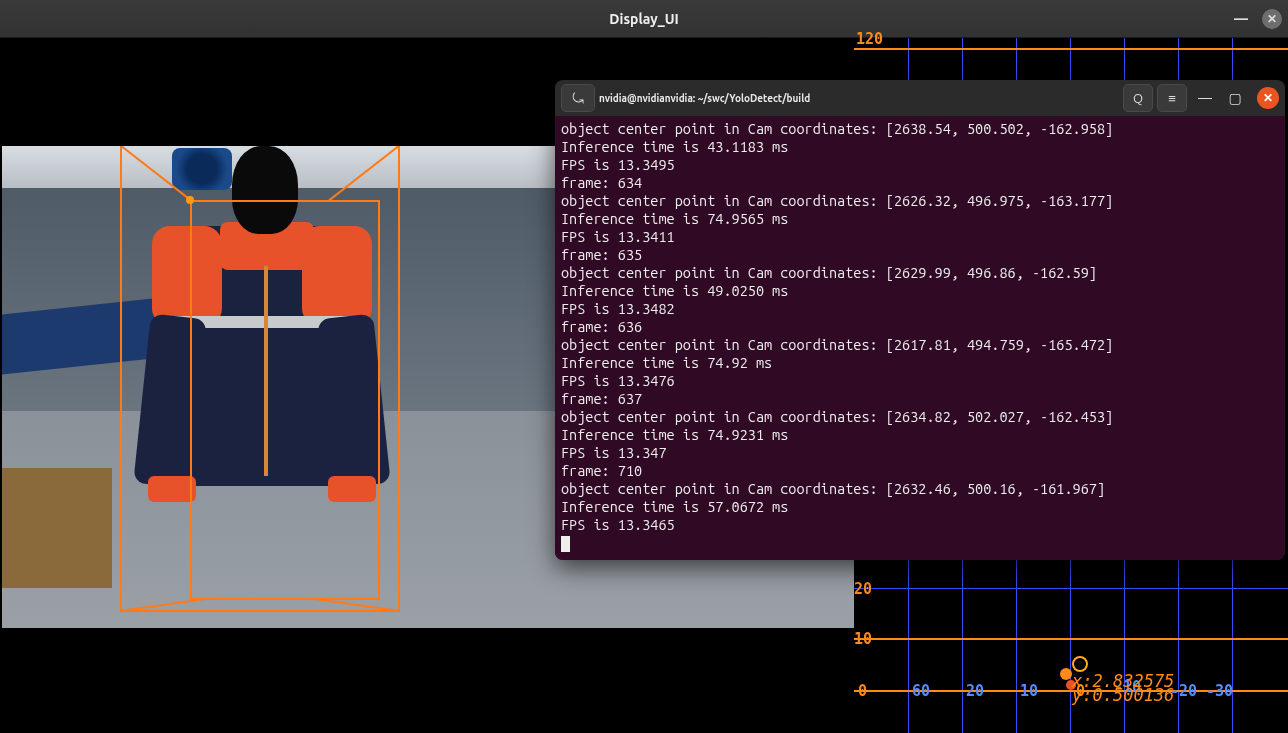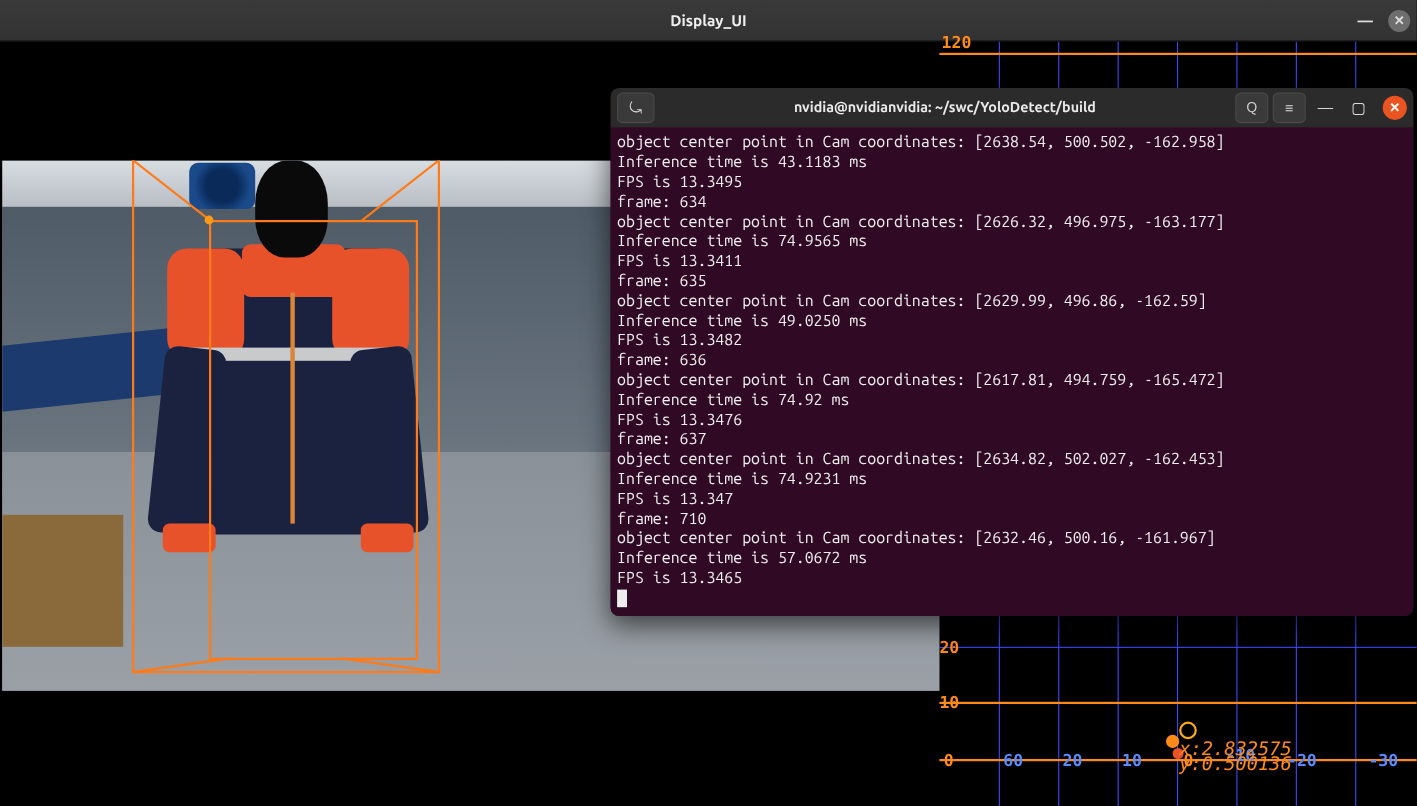--- a/index.html
+++ b/index.html
@@ -135,21 +135,21 @@
     gap: 4px;
   }
   .term-tab-btn {
     width: 34px; height: 28px;
     background: #3a3a3a;
     border: 1px solid #4a4a4a;
     border-radius: 5px;
     display:flex;align-items:center;justify-content:center;
     color:#ddd;font-size:14px;cursor:pointer;
   }
-  .term-title { flex:1; text-align:center; color:#eaeaea; font-weight:600; font-size:13px; }
+  .term-title { flex:1; color:#eaeaea; font-weight:600; font-size:10px; }
   .term-controls{display:flex;align-items:center;gap:14px;margin-left:6px;}
   .term-icon-btn{width:30px;height:28px;background:#3a3a3a;border:1px solid #4a4a4a;border-radius:5px;display:flex;align-items:center;justify-content:center;color:#ddd;cursor:pointer;font-size:13px;}
   .term-min,.term-max{color:#ddd;font-size:14px;cursor:pointer;width:16px;text-align:center;}
   .term-close{width:22px;height:22px;background:#e95420;border-radius:50%;display:flex;align-items:center;justify-content:center;color:#fff;font-size:12px;cursor:pointer;font-weight:bold;}
   .terminal-body {
     position:absolute;left:0;top:36px;right:0;bottom:0;
     background:#300a24;
     padding: 4px 6px;
     font-family: "Ubuntu Mono","DejaVu Sans Mono",monospace;
     font-size: 14.5px;
@@ -194,21 +194,21 @@
       <span class="axis-label" style="left:2px;top:-8px">120</span>
       <span class="axis-label" style="left:0px;top:542px">20</span>
       <span class="axis-label" style="left:0px;top:592px">10</span>
       <span class="axis-label" style="left:4px;top:644px">0</span>
       <span class="axis-label blue" style="left:58px;top:644px">60</span>
       <span class="axis-label blue" style="left:112px;top:644px">20</span>
       <span class="axis-label blue" style="left:166px;top:644px">10</span>
       <span class="axis-label" style="left:222px;top:644px">0</span>
       <span class="axis-label blue" style="left:260px;top:640px">-10</span>
       <span class="axis-label blue" style="left:316px;top:644px">-20</span>
-      <span class="axis-label blue" style="left:390px;top:644px">-30</span>
+      <span class="axis-label blue" style="left:352px;top:644px">-30</span>
       <div class="chart-point" style="left:206px;top:630px"></div>
       <div class="chart-point" style="left:212px;top:642px;width:10px;height:10px;background:#e8522a"></div>
       <div class="chart-ring" style="left:218px;top:618px"></div>
       <div class="coord-text" style="left:218px;top:636px">x:2.832575</div>
       <div class="coord-text" style="left:218px;top:650px">y:0.500136</div>
     </div>
 
     <div class="camera-feed">
       <div class="feed-sky"></div>
       <div class="feed-floor"></div>

